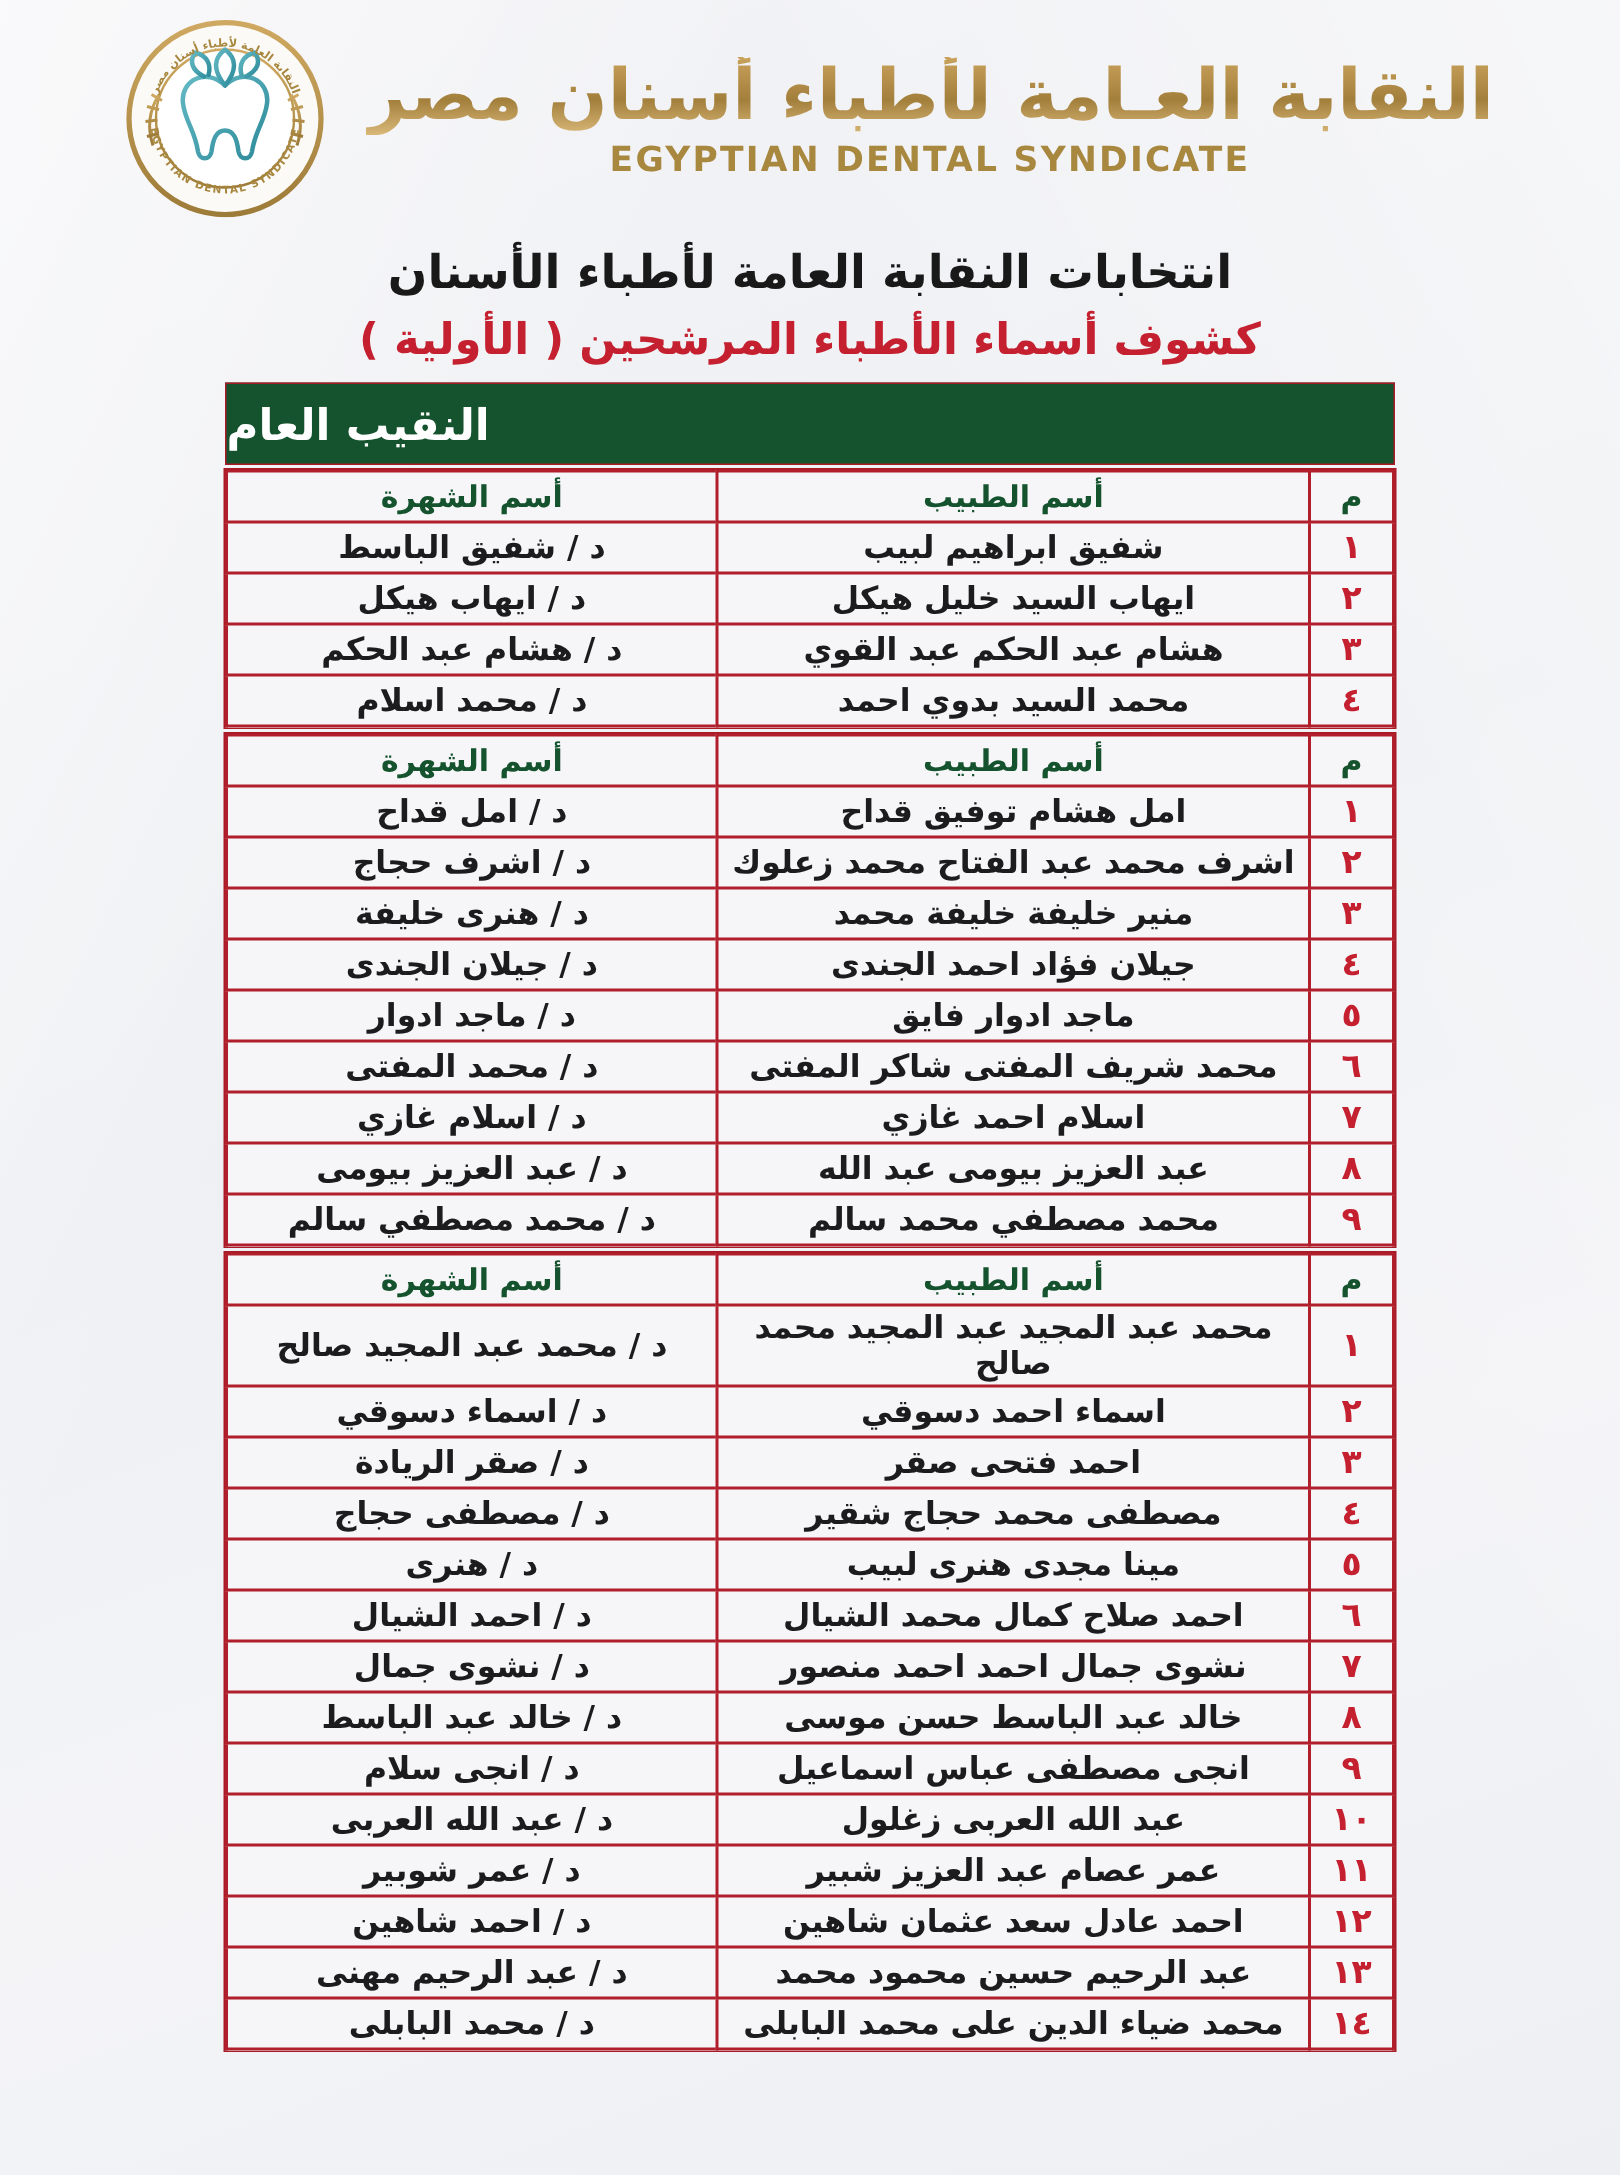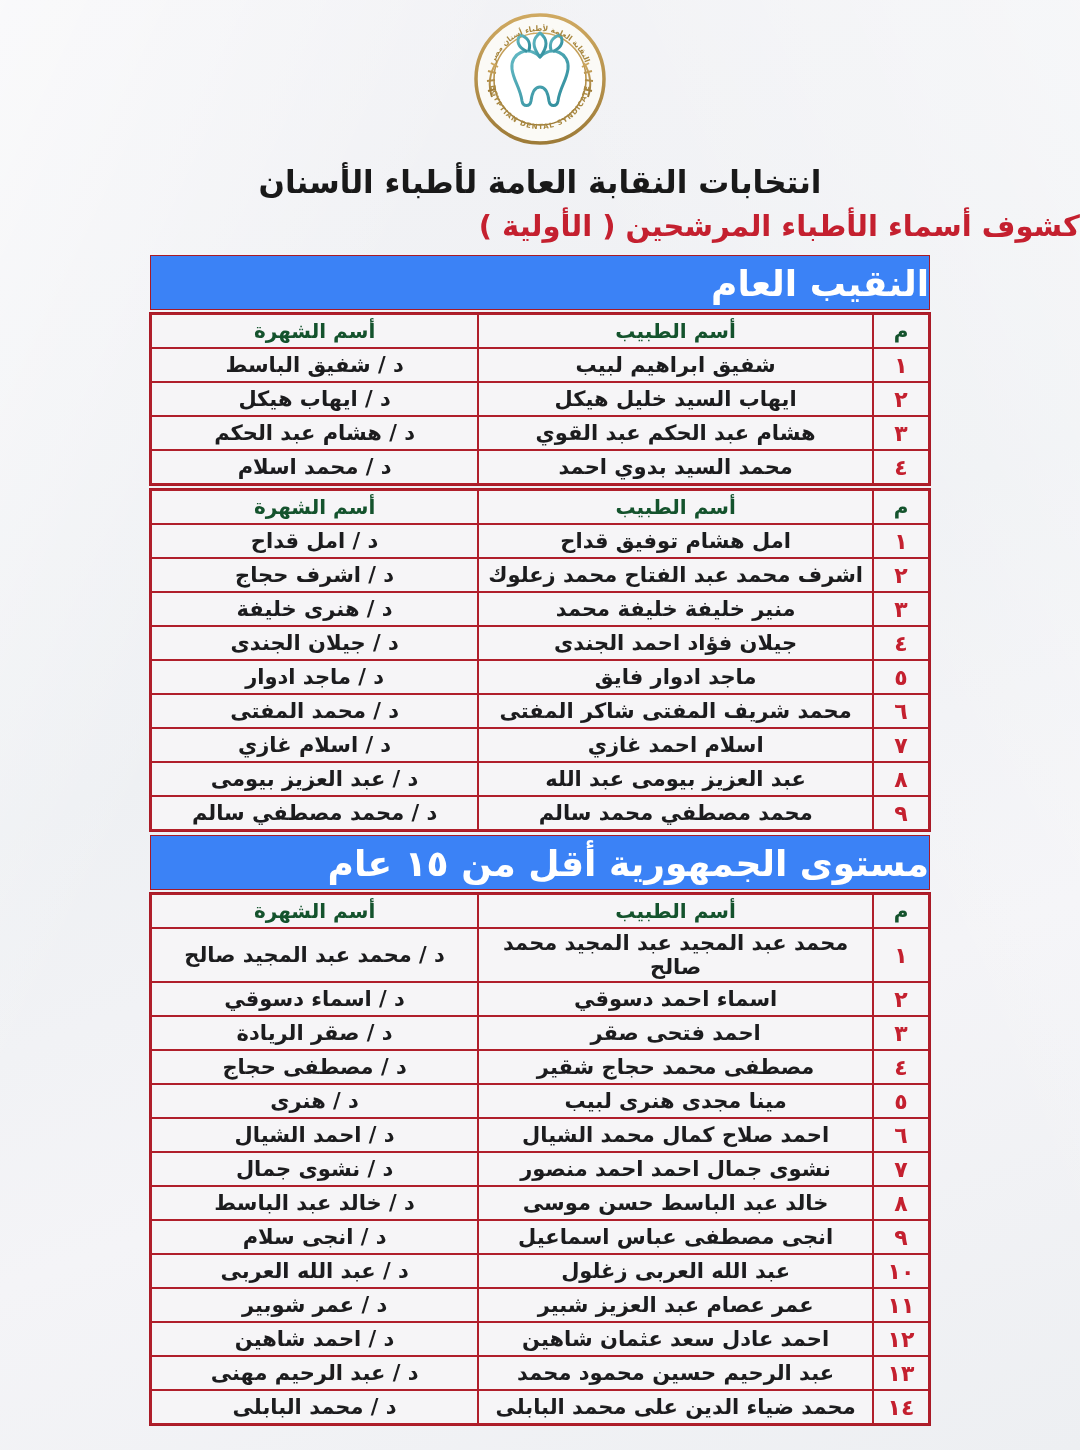--- a/index.html
+++ b/index.html
@@ -48,38 +48,38 @@
   
   .title-main{
     text-align:center;
     font-size:31px;
     font-weight:bold;
     color:#191919;
     margin-top:16px;
     letter-spacing:.5px;
   }
   .title-sub{
-    text-align:right;
+    text-align:center;
     font-size:29px;
     font-weight:bold;
     color:#c4202f;
     margin-top:9px;
     margin-bottom:12px;
     letter-spacing:.5px;
   }
 
   
   .sections{ width:780px; margin:0 auto; }
   .section{ margin-bottom:4px; }
   .band{
-    background:#3b82f6;
+    background:#14532d;
     color:#ffffff;
-    font-size:36px;
-    font-weight:bold;
-    text-align:right;
+    font-size:29px;
+    font-weight:bold;
+    text-align:left;
     height:55px;
     line-height:55px;
     border:1px solid #a81a26;
     letter-spacing:.5px;
   }
   table{
     width:100%;
     border-collapse:collapse;
     margin-top:3px;
     direction:rtl;
@@ -109,20 +109,24 @@
   }
   col.c-no{ width:56px; }
   col.c-doc{ width:396px; }
   col.c-fame{ width:328px; }
   .sections table{ box-shadow:0 0 0 1px #a81a26; }
 </style>
 </head>
 <body>
 
 <div class="header">
+  <div class="brand-text">
+    <div class="brand-ar">النقابة العـامة لأطباء أسنان مصر</div>
+    <div class="brand-en">EGYPTIAN DENTAL SYNDICATE</div>
+  </div>
 
   <svg class="seal" viewBox="0 0 132 132" aria-hidden="true">
     <defs>
       <path id="arcTop" d="M 66,66 m -48,0 a 48,48 0 1,1 96,0"></path>
       <path id="arcBot" d="M 66,66 m -50,0 a 50,50 0 1,0 100,0"></path>
       <linearGradient id="goldG" x1="0" y1="0" x2="0" y2="1">
         <stop offset="0" stop-color="#cfa961"></stop>
           <stop offset="1" stop-color="#9d7b38"></stop>
       </linearGradient>
       <linearGradient id="tealG" x1="0" y1="0" x2="1" y2="1">
@@ -259,21 +263,20 @@
           <tr>
             <td class="no">٩</td>
             <td>محمد مصطفي محمد سالم</td>
             <td>د / محمد مصطفي سالم</td>
           </tr>
         </tbody>
     </table>
   </div>
 
   <div class="section">
-    <div class="band">مستوى الجمهورية أقل من ١٥ عام</div>
     <table>
       <colgroup>
         <col class="c-no">
           <col class="c-doc">
           <col class="c-fame">
       </colgroup>
       <thead>
         <tr>
           <th>م</th>
           <th>أسم الطبيب</th>

